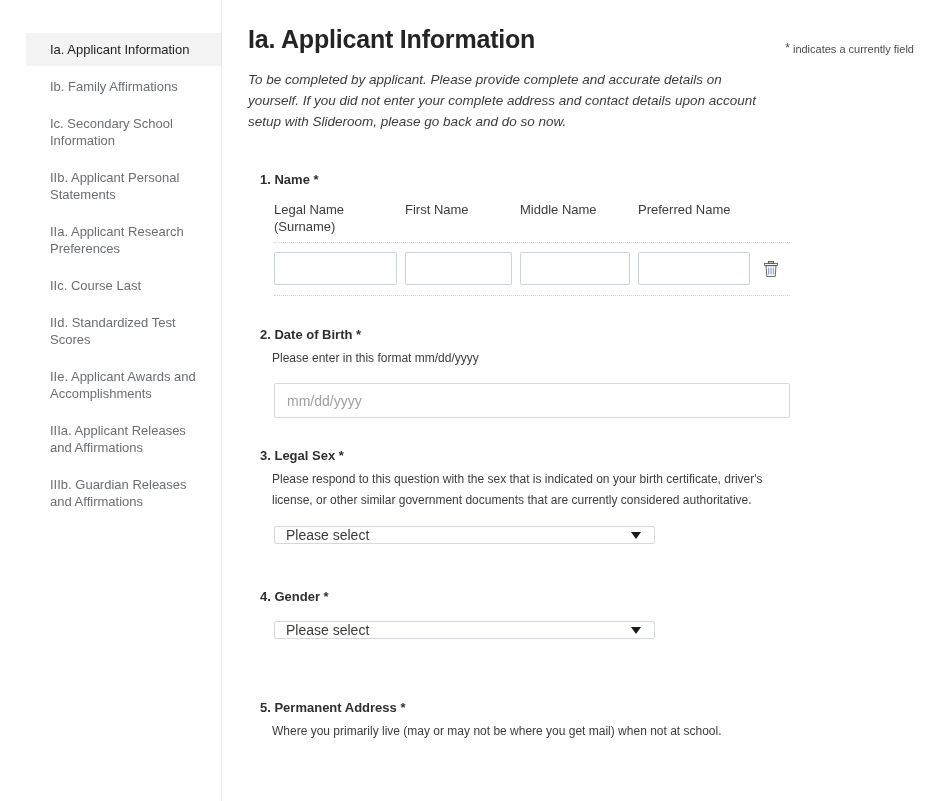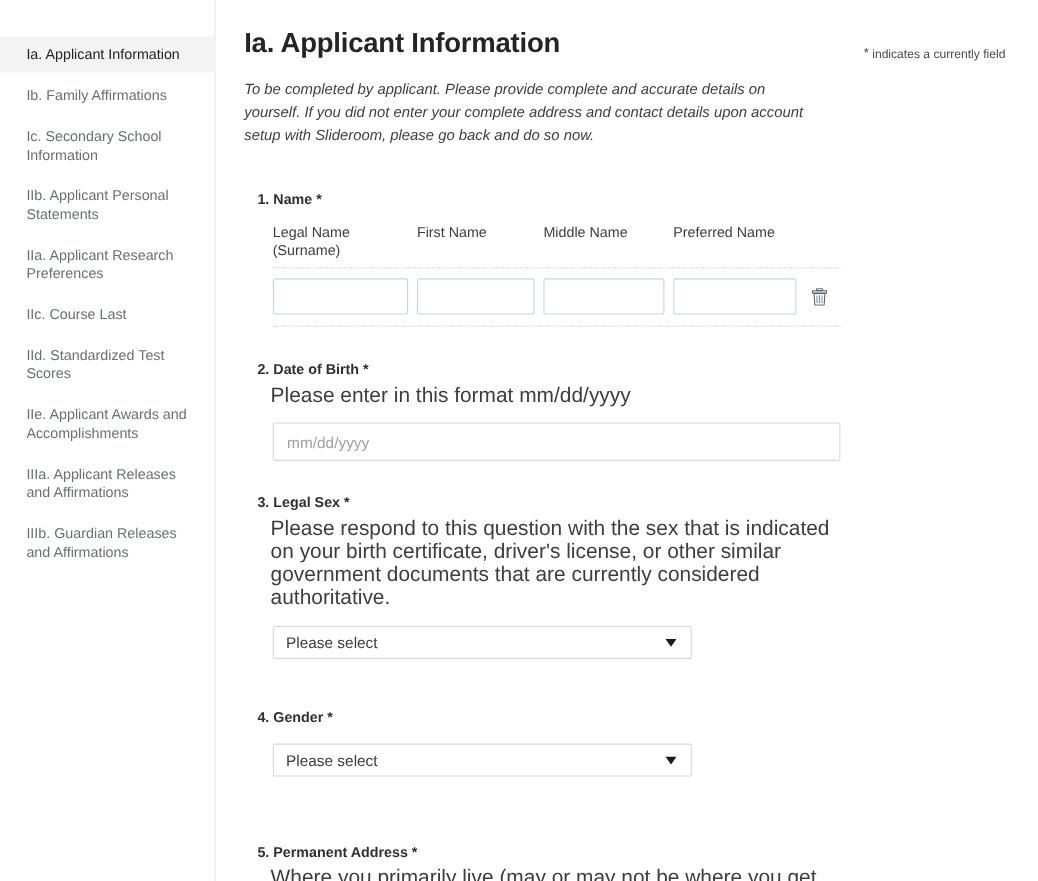--- a/index.html
+++ b/index.html
@@ -13,20 +13,21 @@
     height: 801px;
     font-family: "Liberation Sans", sans-serif;
     color: #3c3c3c;
     overflow: hidden;
   }
 
   .page {
     display: flex;
     width: 944px;
     height: 801px;
+    padding-left: 26px;
   }
 
   
   .sidebar {
     width: 196px;
     min-width: 196px;
     height: 801px;
     border-right: 1px solid #e7e7e9;
     padding-top: 33px;
     background: #ffffff;
@@ -97,21 +98,21 @@
     padding-left: 12px;
   }
   .q-title {
     font-size: 13px;
     font-weight: bold;
     color: #2f2f2f;
     line-height: 18px;
     margin: 0;
   }
   .q-desc {
-    font-size: 19px;
+    font-size: 12px;
     line-height: 21px;
     color: #3d3d3d;
     margin: 4px 0 0 12px;
     max-width: 510px;
   }
 
   
   .name-table {
     margin: 12px 0 0 14px;
     width: 516px;
@@ -177,21 +178,21 @@
     padding: 0 12px;
     color: #333;
     outline: none;
   }
   .wide-input::placeholder { color: #a0a0a0; }
 
   
   .select-wrap {
     margin: 15px 0 0 14px;
     width: 381px;
-    height: 30px;
+    height: 18px;
     border: 1px solid #d5d9de;
     border-radius: 2px;
     background: #fff;
     display: flex;
     align-items: center;
     position: relative;
     cursor: pointer;
   }
   .select-value {
     font-size: 14px;

